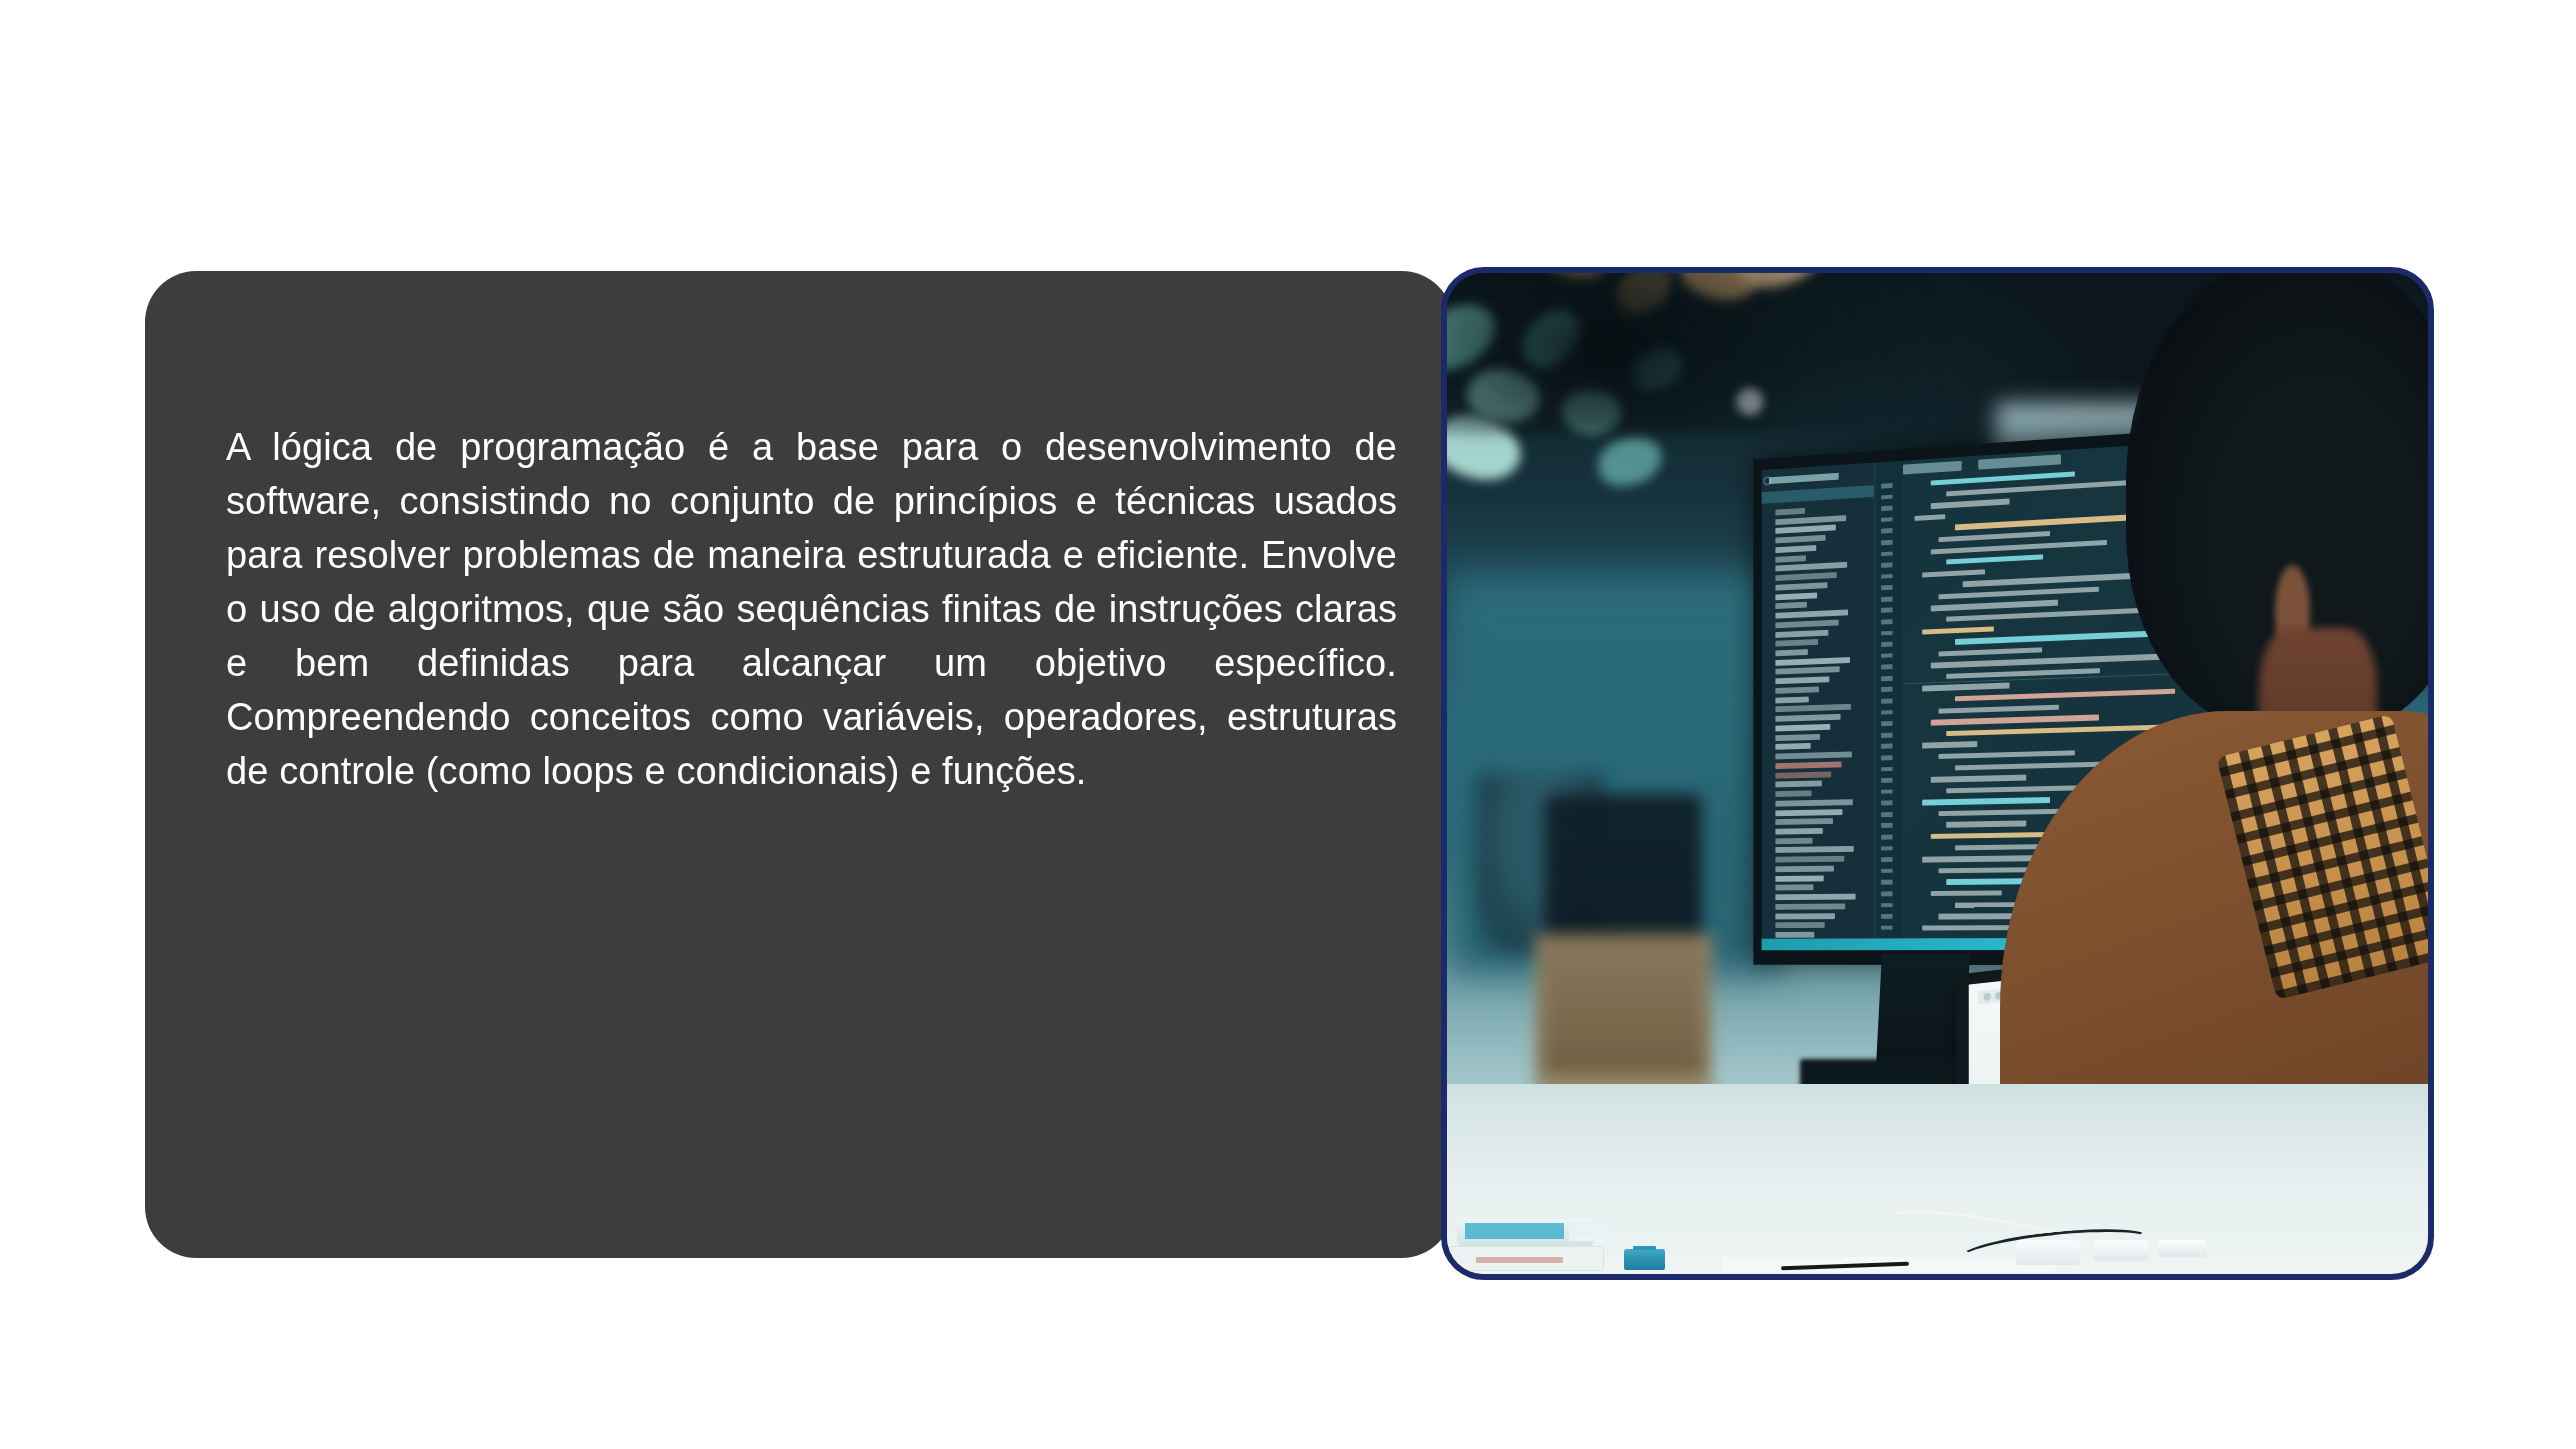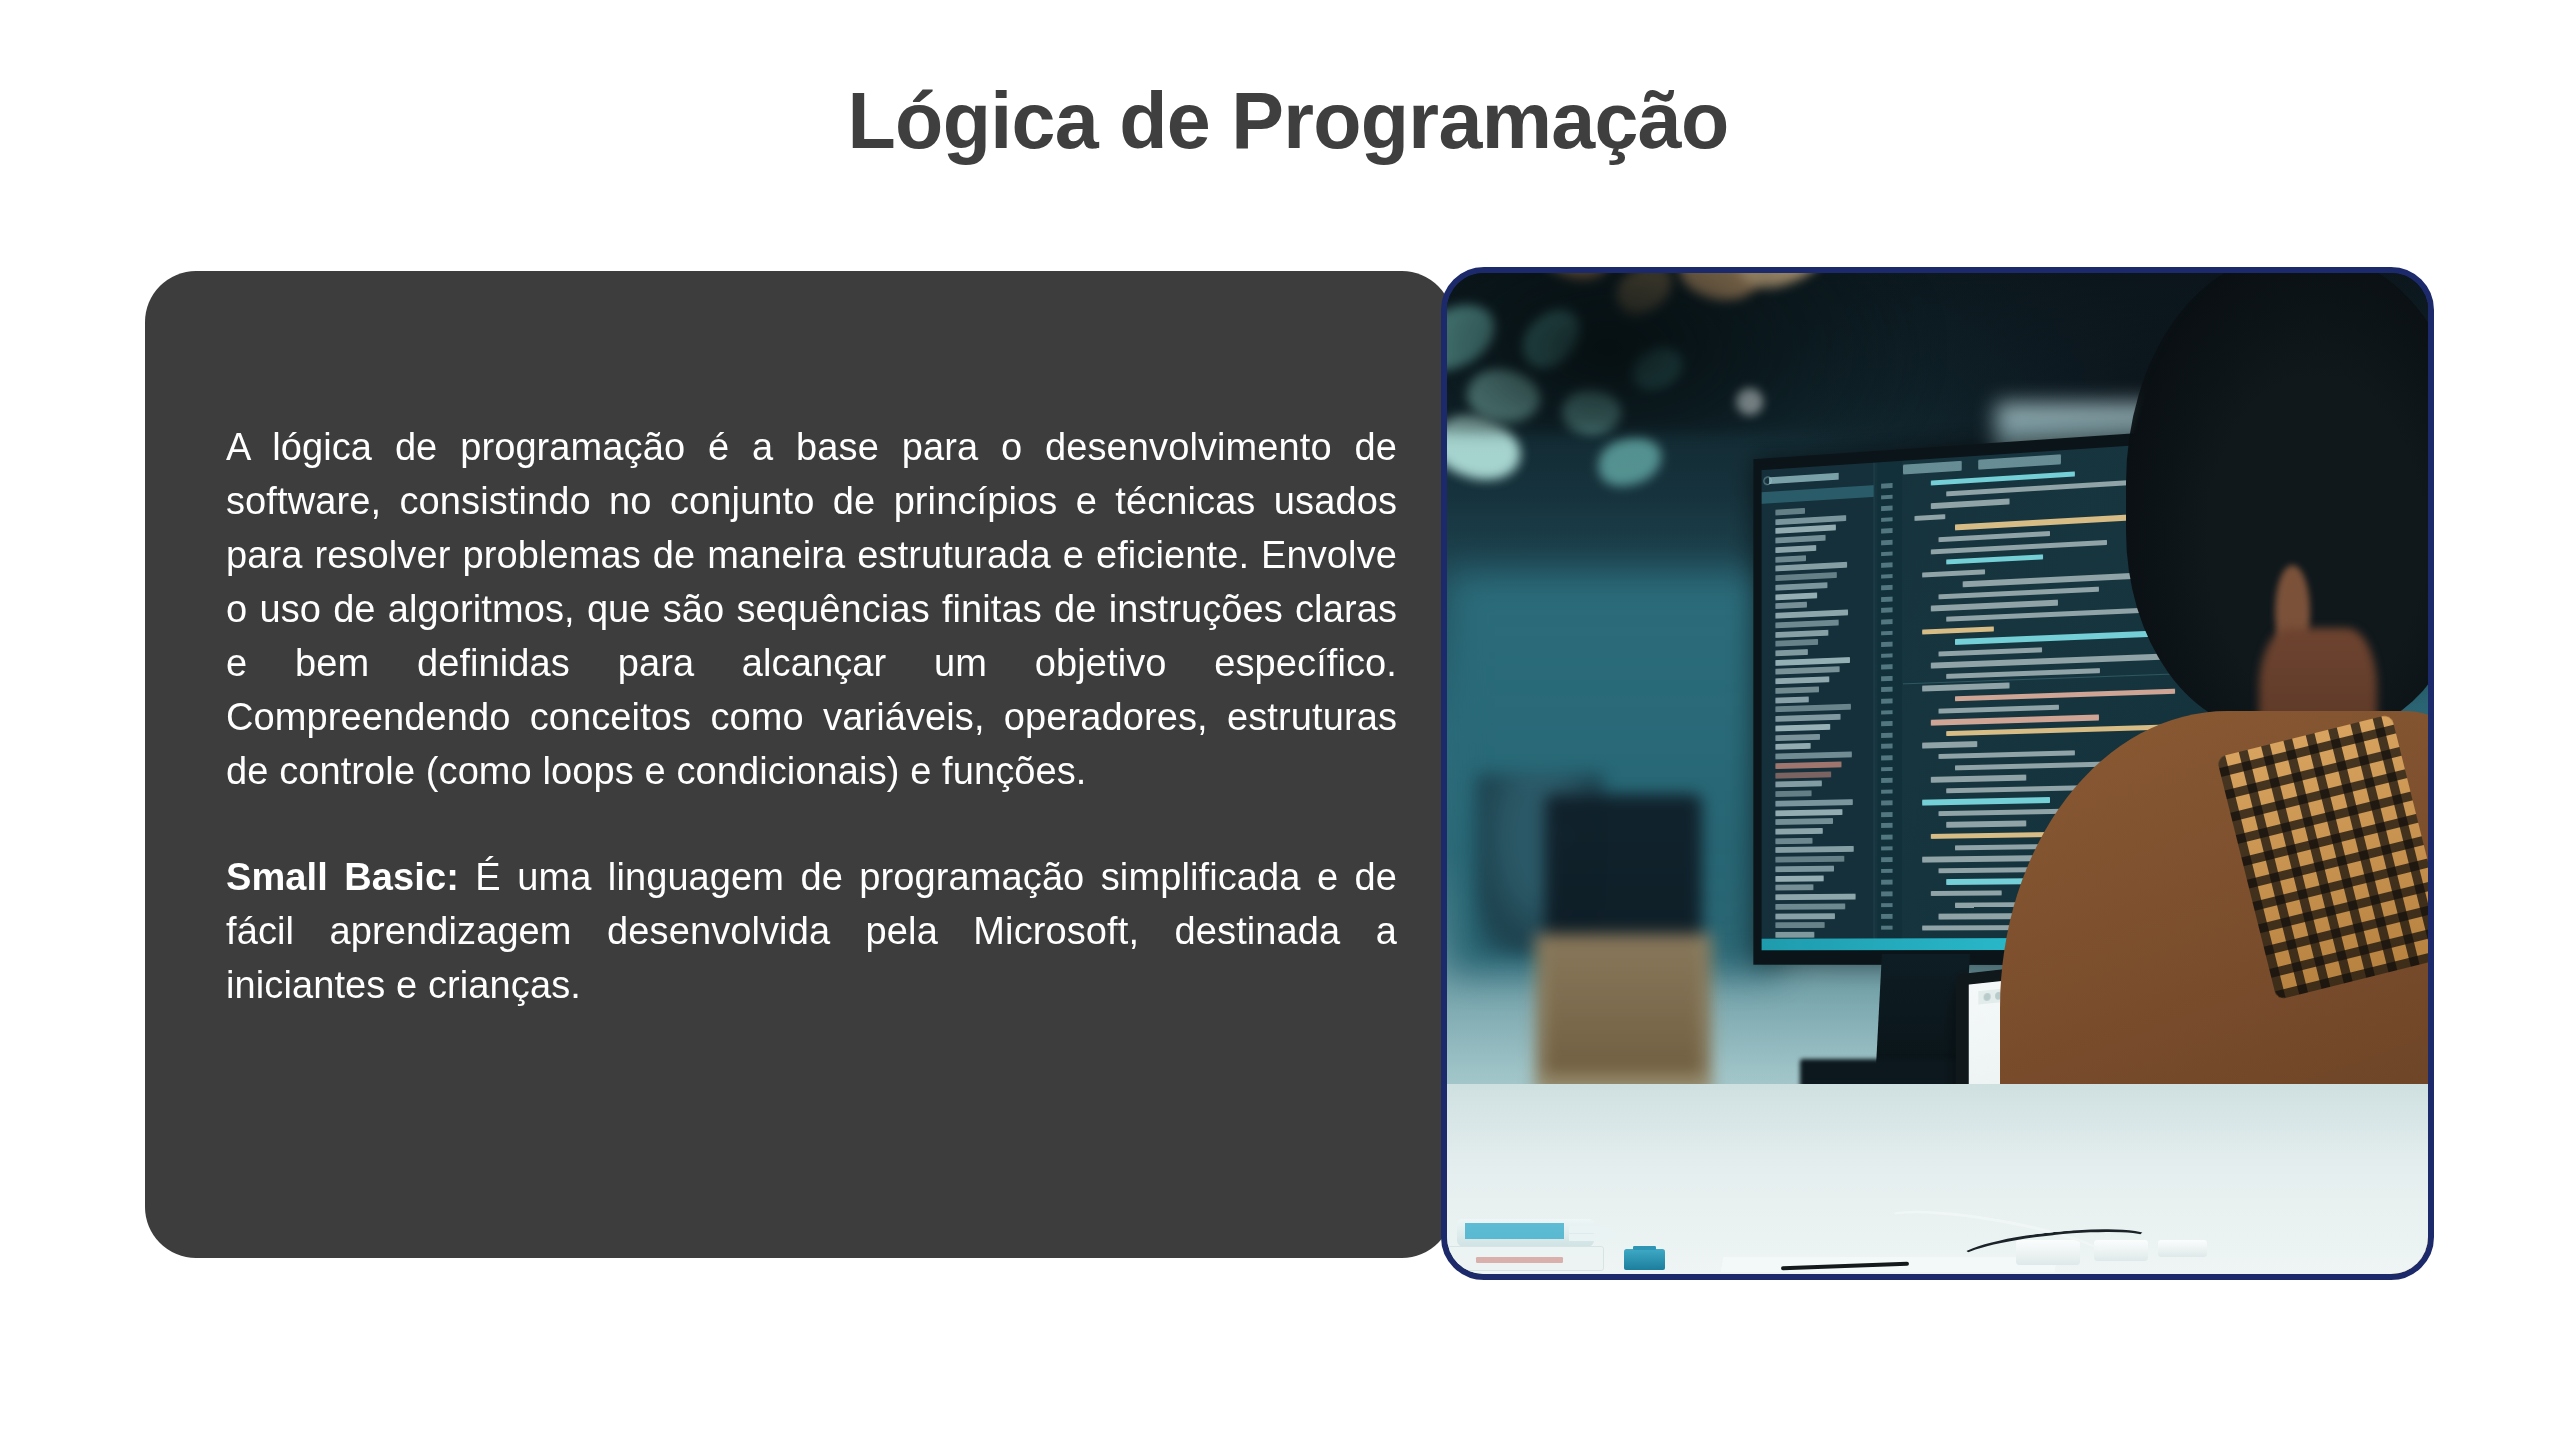--- a/index.html
+++ b/index.html
@@ -301,28 +301,26 @@
   .paper {
     position:absolute; left:28%; bottom:1%; width:34%; height:8%;
     background:#f7fbfb; opacity:.6; transform:skewX(-10deg);
   }
 </style>
 </head>
 <body>
 
 <div class="slide">
 
-  <div class="title">Lógica de Programação</div>
 
   <div class="text-panel">
     <div class="text-body">
 
       <p class="para"><span>A lógica de programação é a base para o desenvolvimento de software, consistindo no conjunto de princípios e técnicas usados para resolver problemas de maneira estruturada e eficiente. Envolve o uso de algoritmos, que são sequências finitas de instruções claras e bem definidas para alcançar um objetivo específico. Compreendendo conceitos como variáveis, operadores, estruturas de controle (como loops e condicionais) e funções.</span></p>
 
-      <p class="para"><span class="lead">Small Basic:</span><span> É uma linguagem de programação simplificada e de fácil aprendizagem desenvolvida pela Microsoft, destinada a iniciantes e crianças.</span></p>
 
     </div>
   </div>
 
   <div class="photo-panel">
     <div class="photo">
 
       <div class="room"></div>
       <div class="wall-left"></div>
       <div class="ceil-light"></div>

